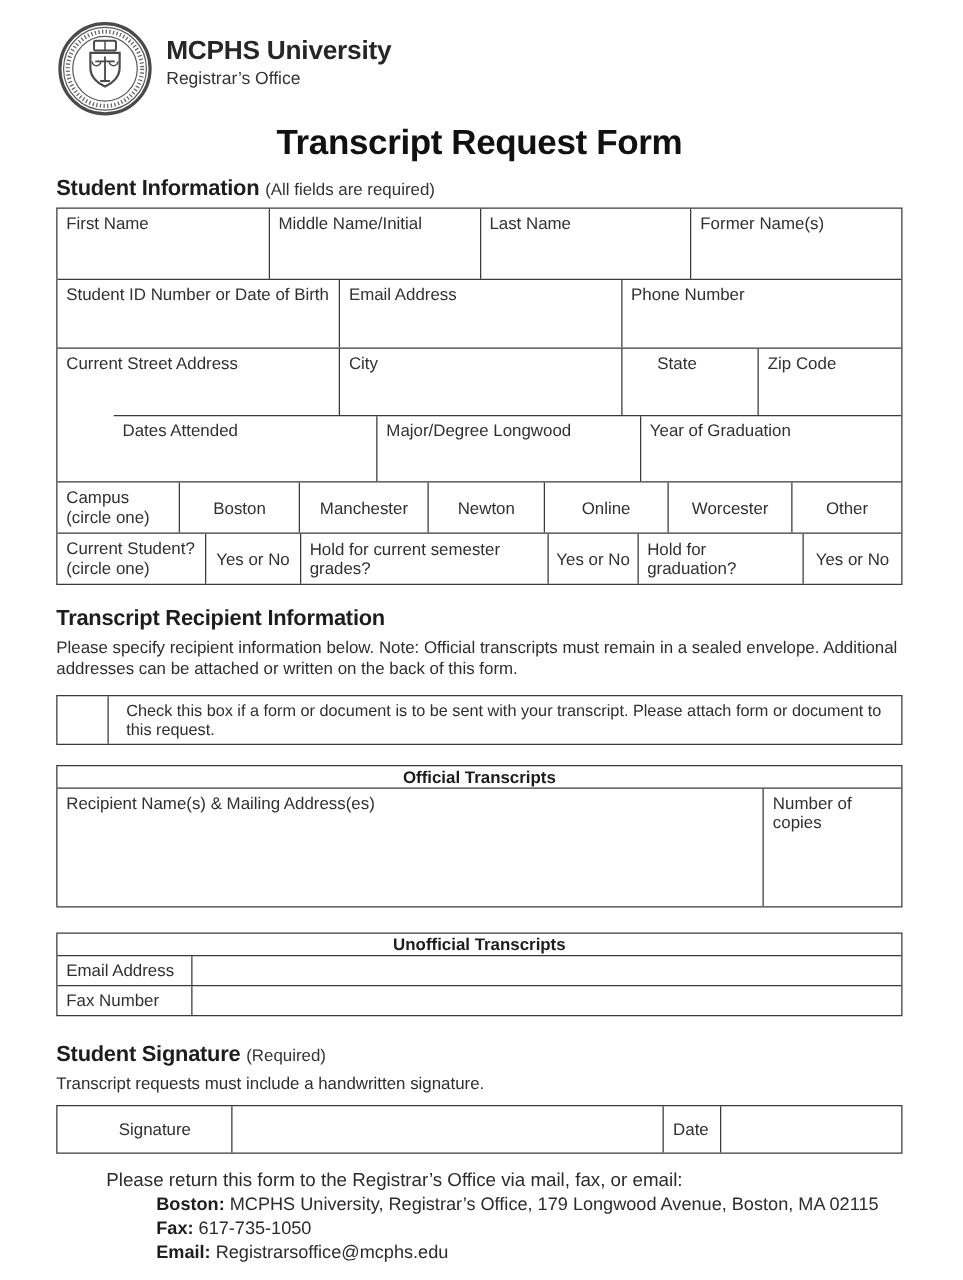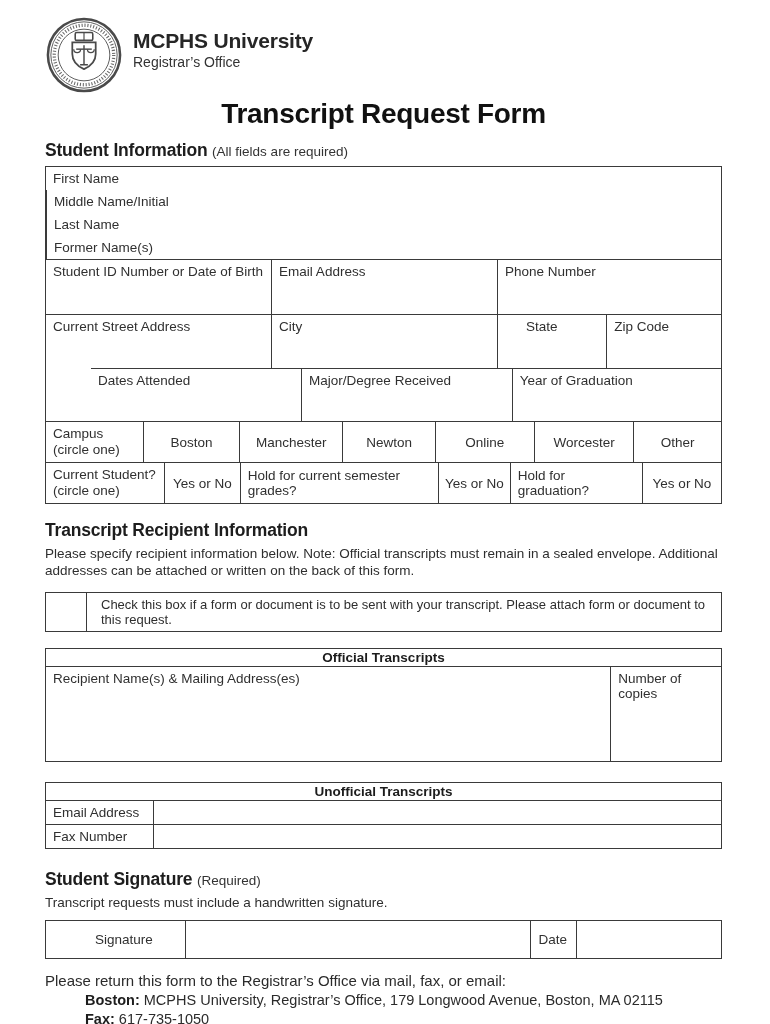--- a/index.html
+++ b/index.html
@@ -27,21 +27,21 @@
 
   
   .tbl { border: 1.5px solid #3a3a3a; margin-top: 5px; }
   .tr  { display: flex; border-top: 1.5px solid #3a3a3a; }
   .tr:first-child { border-top: none; }
   .td  { border-left: 1.5px solid #3a3a3a; padding: 4px 7px; font-size: 13.5px; color: #303030; }
   .td:first-child { border-left: none; }
   .td.center { display: flex; align-items: center; justify-content: center; text-align: center; padding: 2px 4px; }
   .td.vmid { display: flex; align-items: center; }
 
-  .r-tall  { min-height: 56px; flex-direction: column; }
+  .r-tall  { min-height: 56px; }
   .r-tall2 { min-height: 55px; }
   .r-tall3 { min-height: 54px; }
   .r-tall4 { min-height: 53px; margin-left: 45px; }
   .r-opt   { min-height: 40px; }
   .r-opt2  { min-height: 36px; }
 
   .w25  { flex: 0 0 25%; }
   .w33a { flex: 0 0 33.35%; }
   .w33b { flex: 0 0 33.45%; }
   .w16  { flex: 0 0 16.2%; padding-left: 28px; }
@@ -72,21 +72,21 @@
   .unofficial-row { min-height: 24px; }
   .c-ulabel { flex: 0 0 15.8%; }
 
   
   .sig-row { min-height: 37px; }
   .c-sig   { flex: 0 0 15.4%; }
   .c-sigf  { flex: 0 0 54.5%; }
   .c-date  { flex: 0 0 7.2%; }
 
   
-  .footer { margin-top: 13px; font-size: 15px; color: #2b2b2b; }
+  .footer { margin-top: 13px; font-size: 15px; color: #2b2b2b; margin-left: 40px; }
   .footer-lines { margin-left: 40px; margin-top: 2px; }
   .f-line { font-size: 14.5px; line-height: 19px; }
   .f-label { font-weight: bold; color: #1d1d1d; text-align: center; }
 
   .mt16 { margin-top: 16px; }
   .mt20 { margin-top: 20px; }
   .two-line { line-height: 16px; }
 </style>
 </head>
 <body>
@@ -136,21 +136,21 @@
       <div class="td grow"><span>Phone Number</span></div>
     </div>
     <div class="tr r-tall3">
       <div class="td w33a"><span>Current Street Address</span></div>
       <div class="td w33b"><span>City</span></div>
       <div class="td w16"><span>State</span></div>
       <div class="td grow"><span>Zip Code</span></div>
     </div>
     <div class="tr r-tall4">
       <div class="td w33a"><span>Dates Attended</span></div>
-      <div class="td w33b"><span>Major/Degree Received</span></div>
+      <div class="td w33b"><span>Major/Degree Longwood</span></div>
       <div class="td grow"><span>Year of Graduation</span></div>
     </div>
     <div class="tr r-opt">
       <div class="td vmid c-campus">
         <span class="two-line">
           <span>Campus</span><br>
           <span>(circle one)</span>
         </span>
       </div>
       <div class="td center c-b">Boston</div>

